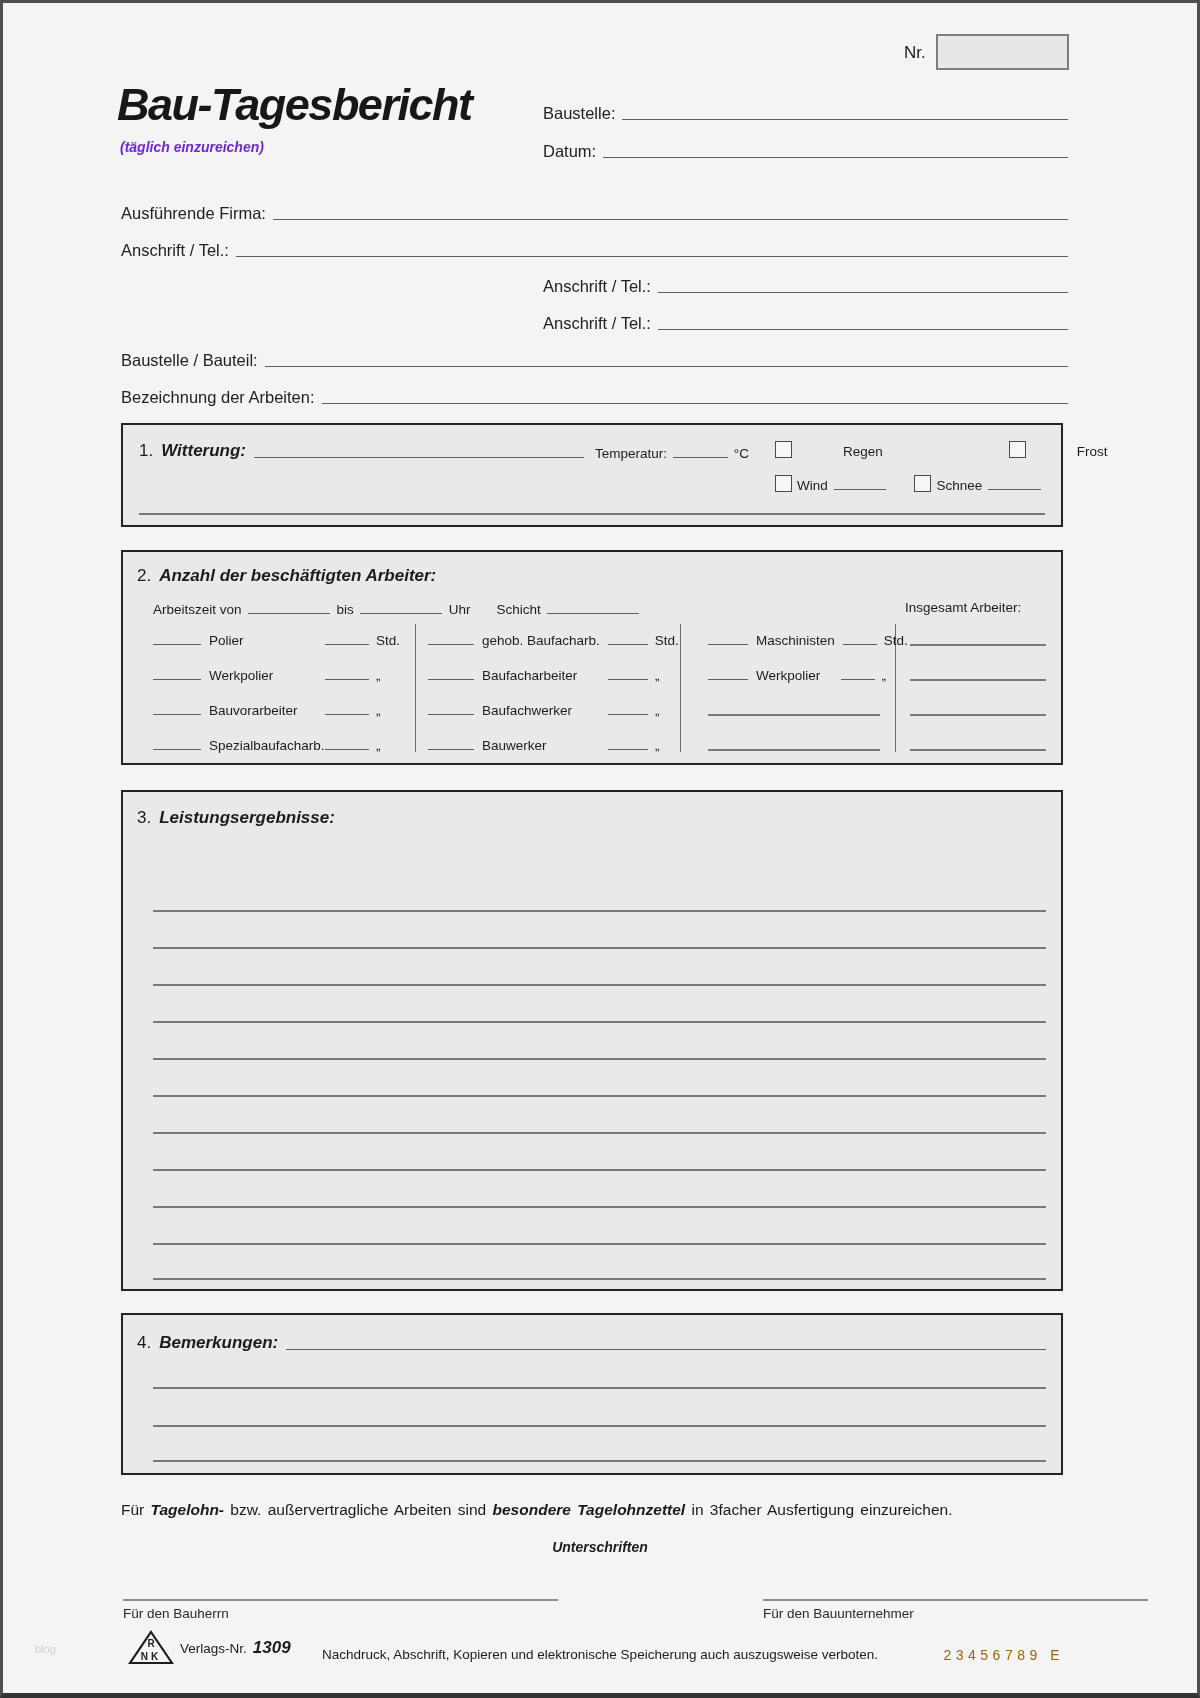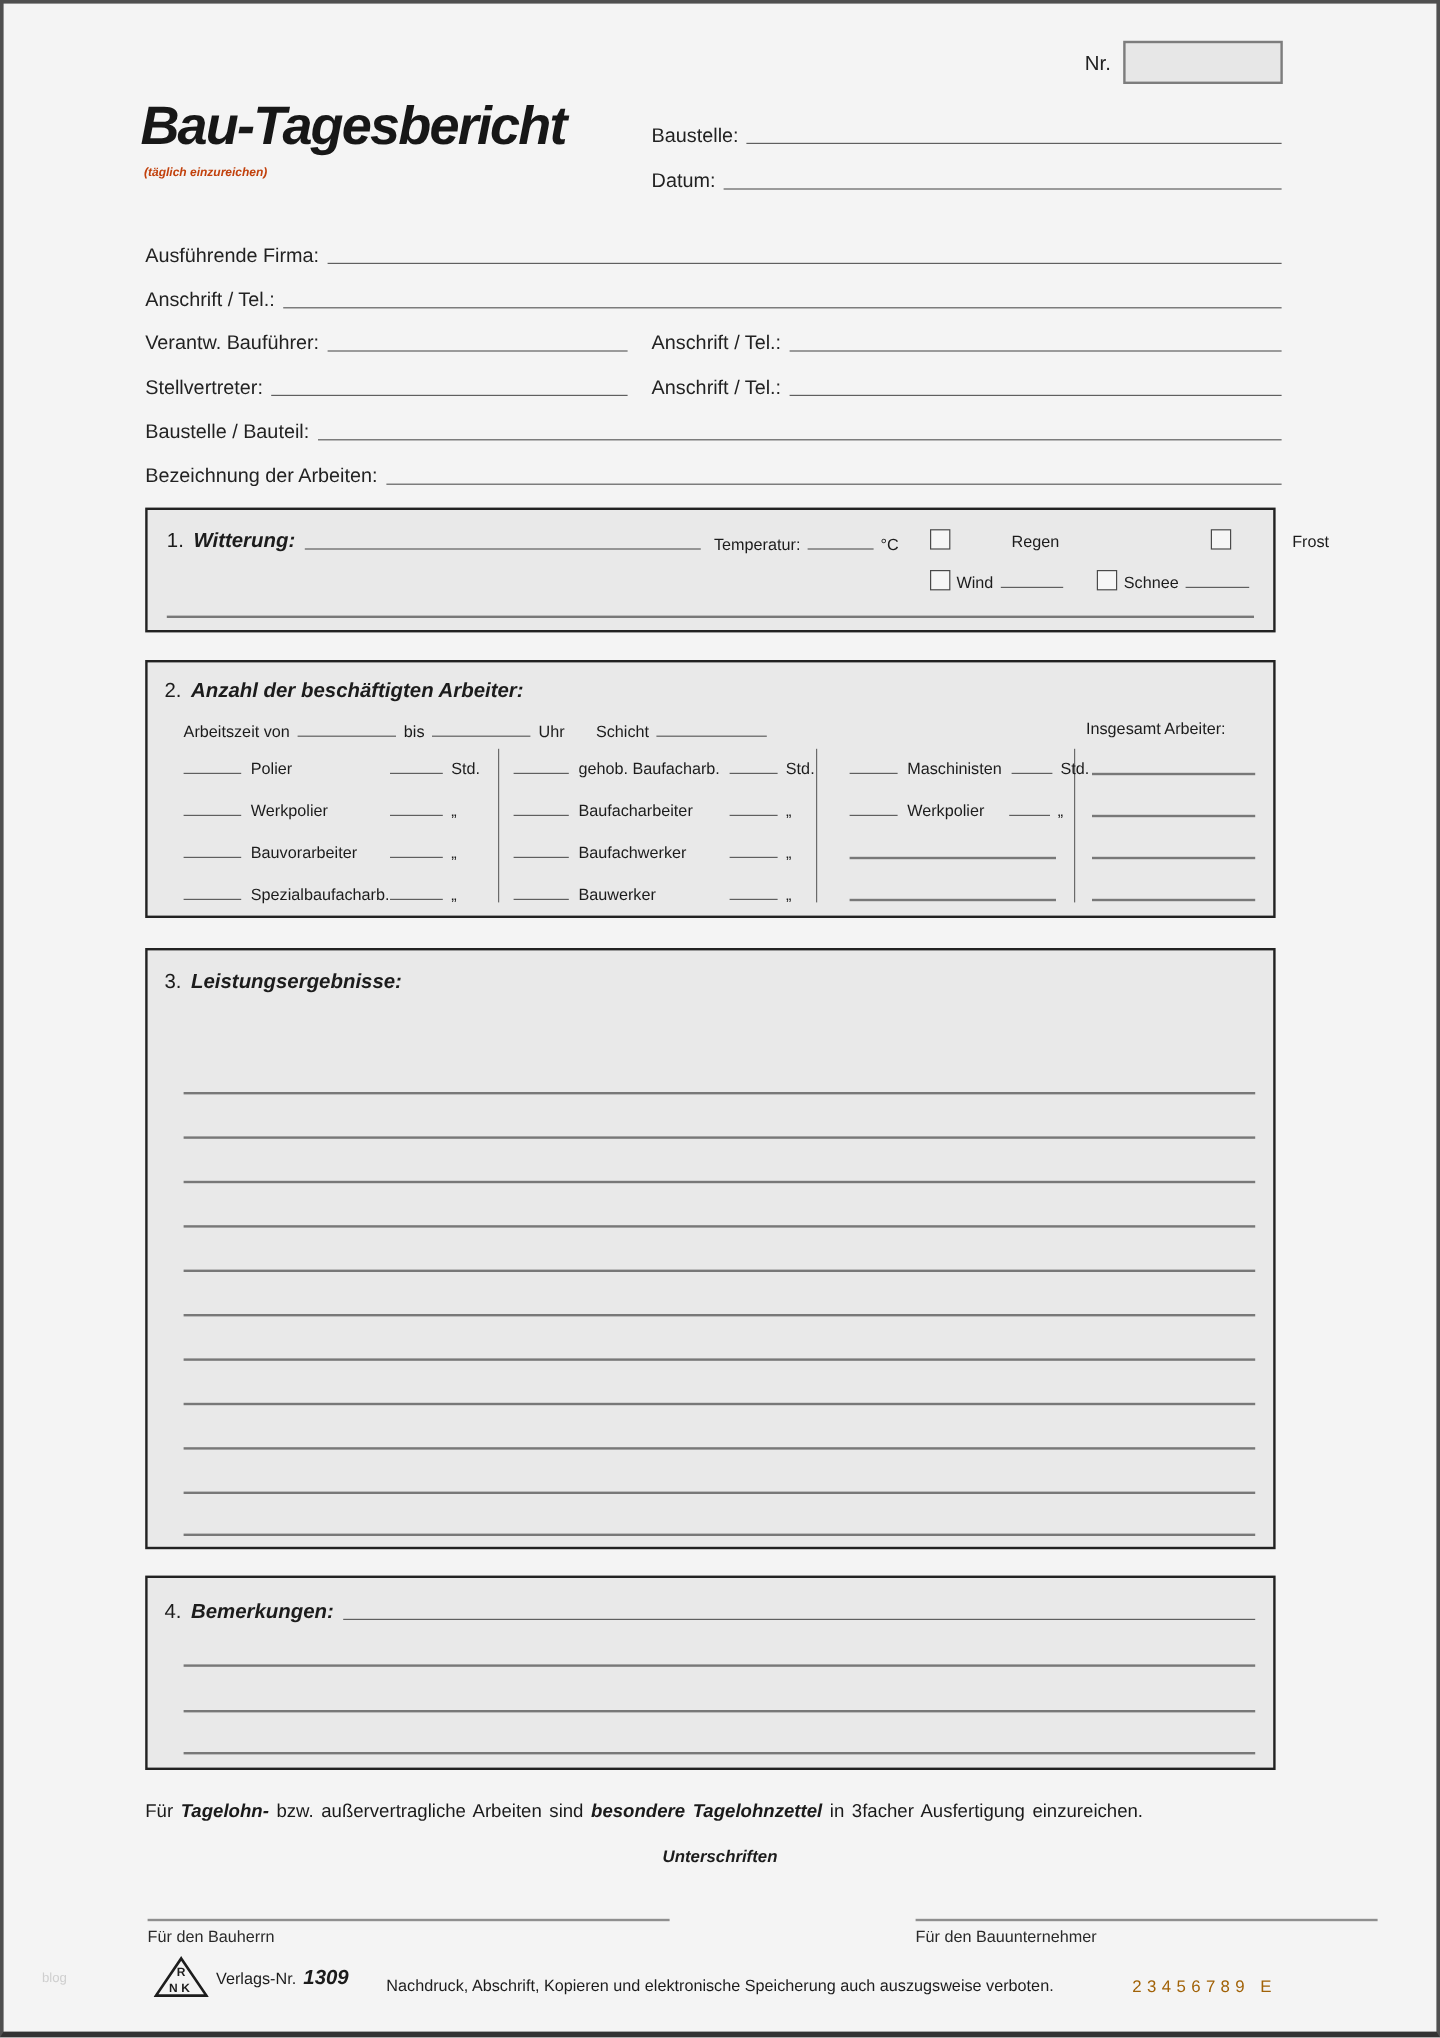--- a/index.html
+++ b/index.html
@@ -9,21 +9,21 @@
     font-family:"Liberation Sans", sans-serif; box-sizing:border-box;
     border:3px solid #4f4f4f; border-bottom:5px solid #333;
   }
   .abs { position:absolute; }
   .row { position:absolute; display:flex; align-items:flex-end; }
   .lbl { font-size:16.5px; white-space:nowrap; padding-right:7px; color:#222; }
   .sm  { font-size:13.5px; }
   .uline { flex:1 1 auto; border-bottom:1.8px solid #5f5f5f; margin-bottom:3px; height:0; }
   .uline.fx { flex:0 0 auto; }
   .title { font-size:45px; font-weight:bold; font-style:italic; letter-spacing:-1.5px; color:#171717; }
-  .subtitle { font-size:10px; font-weight:bold; font-style:italic; color:#c2410c; }
+  .subtitle { font-size:14px; font-weight:bold; font-style:italic; color:#6d28d9; }
   .box { position:absolute; left:118px; width:942px; background:#e9e9e9;
          border:2.5px solid #222; box-sizing:border-box; }
   .secnum { font-size:17px; padding-right:8px; }
   .sectitle { font-size:17px; font-weight:bold; font-style:italic; padding-right:8px; white-space:nowrap; }
   .cb { flex:0 0 auto; width:15px; height:15px; border:1.6px solid #4a4a4a;
         background:#f6f6f6; margin:0 5px 1px 0; }
   .cblbl { font-size:13.5px; padding-right:6px; white-space:nowrap; }
   .rule { position:absolute; border-bottom:2px solid #787878; height:0; }
   .vsep { position:absolute; border-left:1.6px solid #6a6a6a; width:0; }
   .wrow { position:absolute; display:flex; align-items:flex-end; height:20px; }
@@ -60,30 +60,22 @@
   </div>
 
   <div class="row" style="left:118px; top:196px; width:947px; height:24px;">
     <span class="lbl">Ausführende Firma:</span>
     <span class="uline"></span>
   </div>
   <div class="row" style="left:118px; top:233px; width:947px; height:24px;">
     <span class="lbl">Anschrift / Tel.:</span>
     <span class="uline"></span>
   </div>
-  <div class="row" style="left:118px; top:269px; width:402px; height:24px;">
-    <span class="lbl">Verantw. Bauführer:</span>
-    <span class="uline"></span>
-  </div>
   <div class="row" style="left:540px; top:269px; width:525px; height:24px;">
     <span class="lbl">Anschrift / Tel.:</span>
-    <span class="uline"></span>
-  </div>
-  <div class="row" style="left:118px; top:306px; width:402px; height:24px;">
-    <span class="lbl">Stellvertreter:</span>
     <span class="uline"></span>
   </div>
   <div class="row" style="left:540px; top:306px; width:525px; height:24px;">
     <span class="lbl">Anschrift / Tel.:</span>
     <span class="uline"></span>
   </div>
   <div class="row" style="left:118px; top:343px; width:947px; height:24px;">
     <span class="lbl">Baustelle / Bauteil:</span>
     <span class="uline"></span>
   </div>

